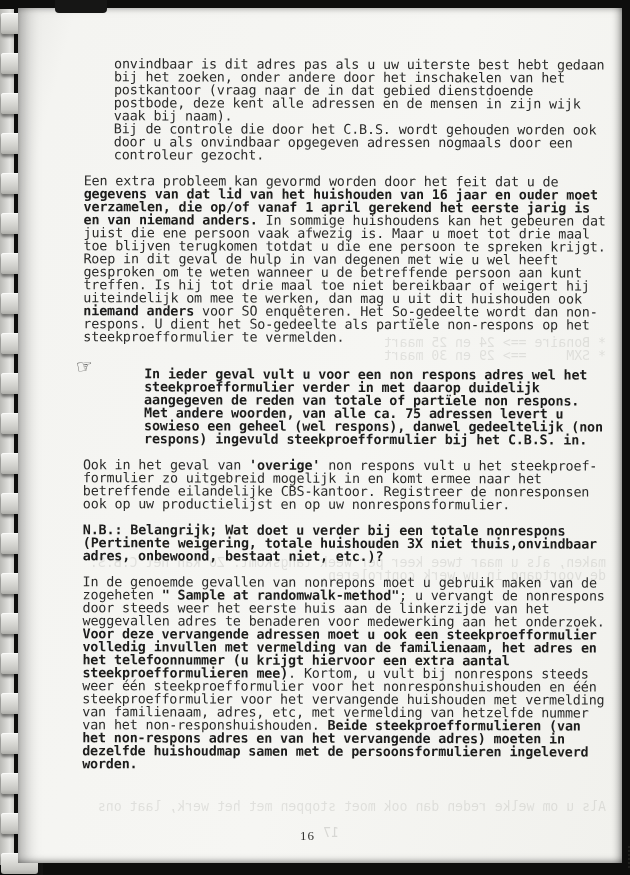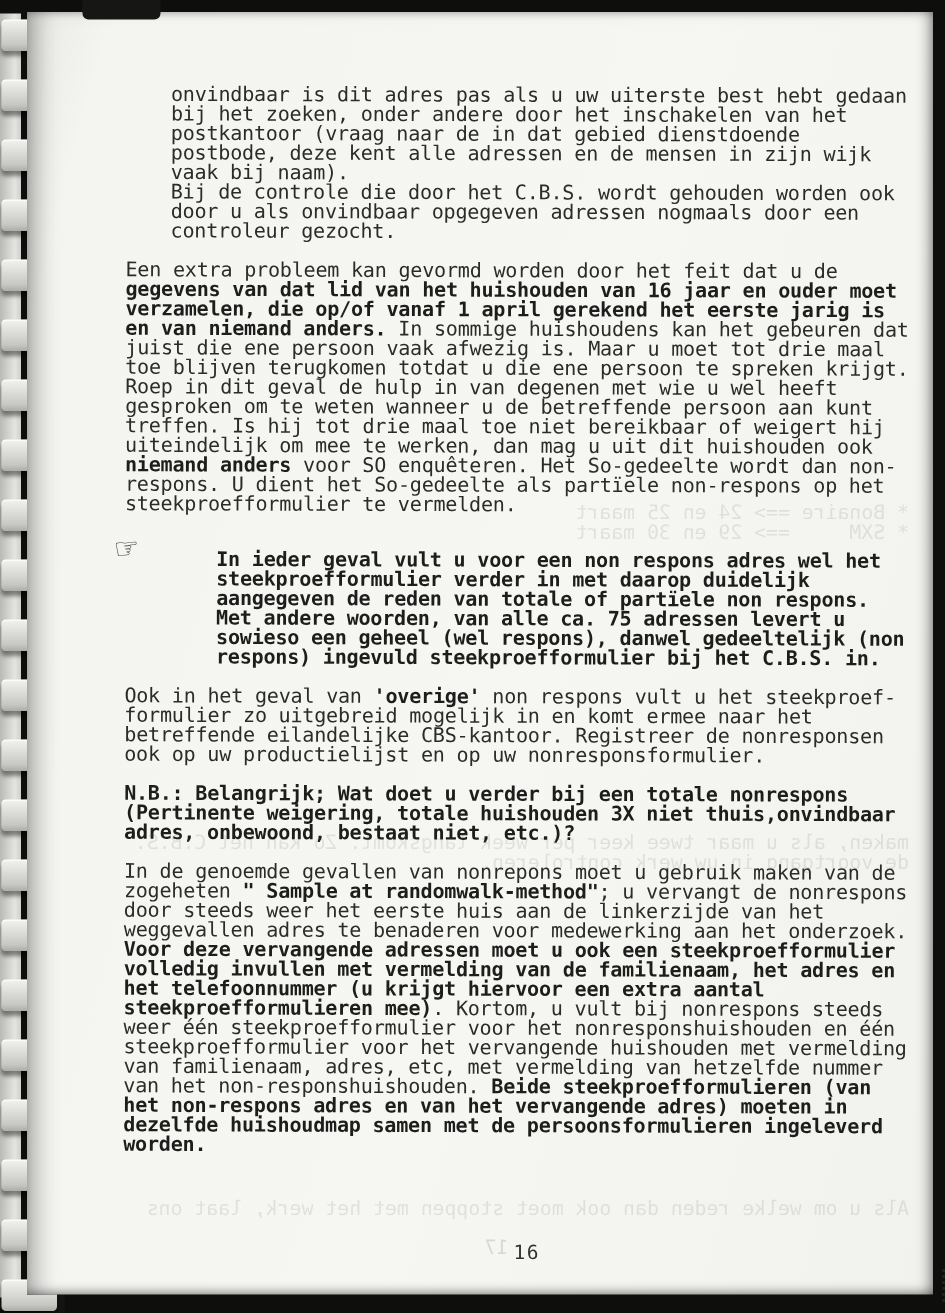--- a/index.html
+++ b/index.html
@@ -46,22 +46,22 @@
   .para.body{margin-left:66px;margin-top:13px;}
   .para.callout{margin-left:127px;margin-top:24px;}
   .para.callout span{font-weight:700;}
   .line{height:13px;}
   .b{font-weight:700;color:#1d1d1c;}
   .marker{
     position:absolute;left:58px;top:347px;font-size:19px;color:#3a3a38;
     font-family:"DejaVu Sans", sans-serif;transform:rotate(-6deg);
   }
   .page-number{
-    position:absolute;left:282px;top:820px;width:60px;text-align:right;
-    font-size:13px;color:#333331;letter-spacing:1px;
+    position:absolute;left:282px;top:820px;width:60px;text-align:left;
+    font-size:13px;color:#333331;letter-spacing:1px;font-family:Liberation Serif, serif;
   }
   
   .bleed{
     position:absolute;left:58px;width:530px;
     font-size:13.2px;line-height:13px;color:#55554f;opacity:.13;
     transform:scaleX(-1);white-space:pre;text-align:left;
   }
   .bleed.small{left:281px;width:40px;opacity:.18;}
   
   .top-clip{

